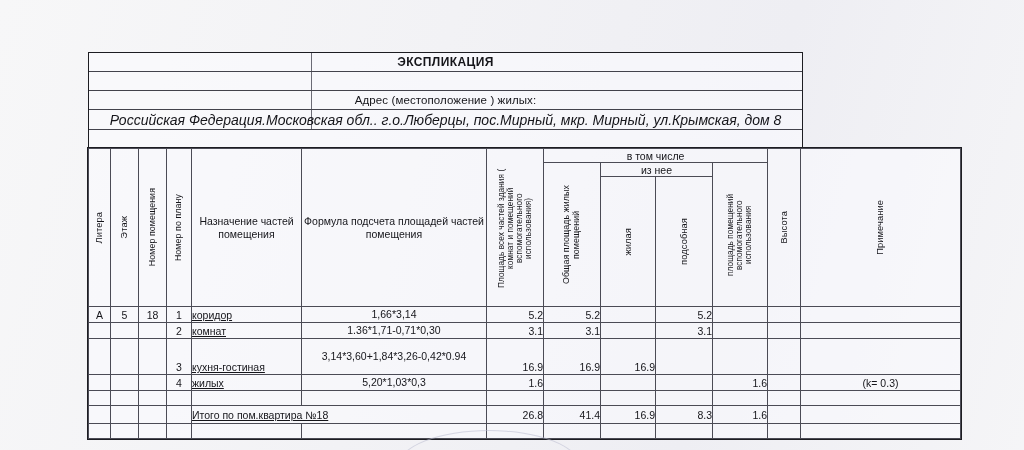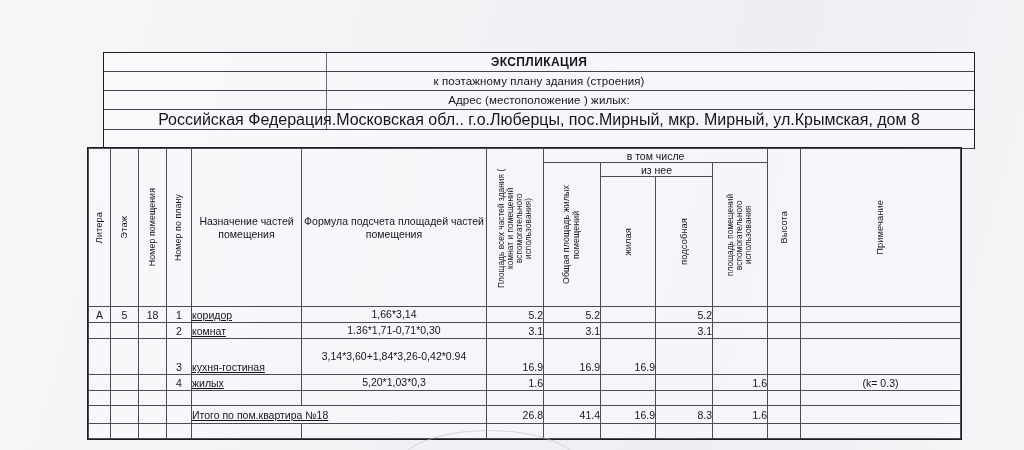--- a/index.html
+++ b/index.html
@@ -23,23 +23,23 @@
   }
   #sheet {
     position: absolute;
     left: 0; top: 0;
     width: 1024px; height: 450px;
   }
 
   
   .titleblock {
     position: absolute;
-    left: 103px;
+    left: 88px;
     top: 52px;
-    width: 872px;
+    width: 715px;
     border: 1.6px solid #1d1d22;
     border-bottom: none;
     box-sizing: border-box;
   }
   .trow {
     position: relative;
     border-bottom: 1.1px solid #43434c;
     box-sizing: border-box;
     height: 19px;
     display: flex;
@@ -61,21 +61,22 @@
     letter-spacing: .1px;
     white-space: nowrap;
     z-index: 2;
   }
   .trow .txt.bold {
     font-weight: bold;
     font-size: 12px;
     letter-spacing: .4px;
   }
   .trow .txt.ital {
-    font-size: 16px;
+    font-style: italic;
+    font-size: 14px;
     letter-spacing: 0;
   }
   .trow.blank { height: 19px; }
 
   
   table.exp {
     position: absolute;
     left: 88px;
     top: 148px;
     width: 872px;
@@ -159,21 +160,20 @@
 
 <div id="sheet">
 
   <div class="titleblock">
     <div class="trow">
       <span class="divider"></span>
       <span class="txt bold">ЭКСПЛИКАЦИЯ</span>
     </div>
     <div class="trow">
       <span class="divider"></span>
-      <span class="txt">к поэтажному плану здания (строения)</span>
     </div>
     <div class="trow">
       <span class="divider"></span>
       <span class="txt">Адрес (местоположение ) жилых:</span>
     </div>
     <div class="trow tall">
       <span class="divider"></span>
       <span class="txt ital">Российская Федерация.Московская обл.. г.о.Люберцы, пос.Мирный, мкр. Мирный, ул.Крымская, дом 8</span>
     </div>
     <div class="trow blank"></div>

